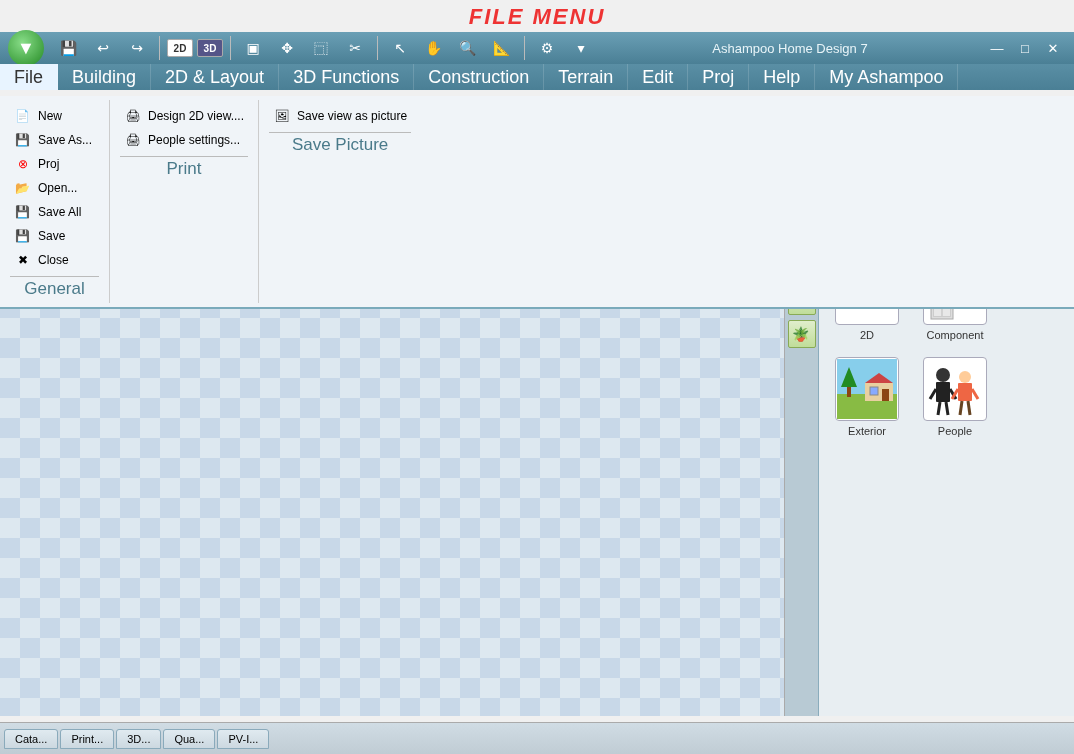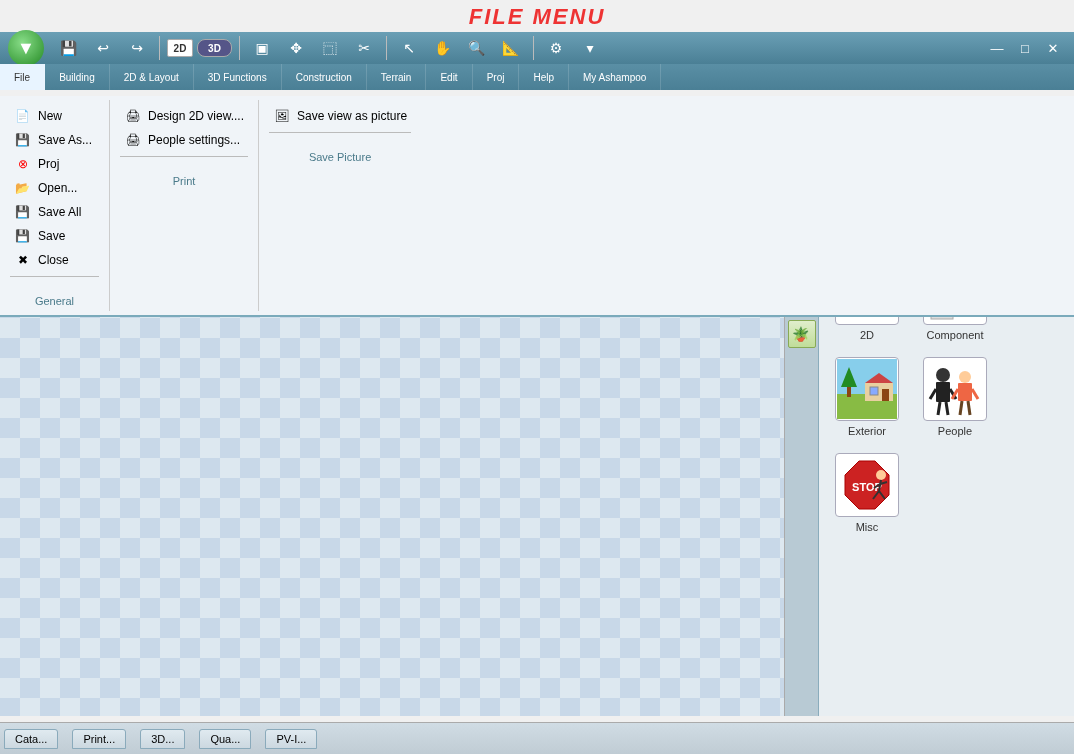--- a/index.html
+++ b/index.html
@@ -40,21 +40,21 @@
       height: 26px;
       display: flex;
       align-items: stretch;
     }
     .menu-item {
       padding: 0 14px;
       display: flex;
       align-items: center;
       color: white;
       cursor: pointer;
-      font-size: 10px;
+      font-size: 18px;
       border-right: 1px solid rgba(255,255,255,0.15);
     }
     .menu-item.active { background: #e8f4ff; color: #333; }
 
     
     .dropdown-overlay {
       position: absolute;
       top: 96px;
       left: 0;
       right: 0;
@@ -66,23 +66,23 @@
     }
     .dropdown-section {
       padding: 4px 10px 4px 10px;
       border-right: 1px solid #ccc;
       min-width: 110px;
     }
     .dropdown-section:last-child { border-right: none; }
     .dropdown-section-title {
       text-align: center;
       color: #4a7a8a;
-      font-size: 11px;
+      font-size: 17px;
       margin-top: 4px;
-      padding-top: 18px;
+      padding-top: 2px;
       border-top: 1px solid #bbb;
     }
     .dropdown-item {
       display: flex;
       align-items: center;
       gap: 6px;
       padding: 3px 4px;
       cursor: pointer;
       border-radius: 3px;
       white-space: nowrap;
@@ -168,21 +168,21 @@
     }
 
     
     .bottom-bar {
       height: 32px;
       background: linear-gradient(to bottom, #d0dce4, #c0ccd4);
       border-top: 1px solid #aaa;
       display: flex;
       align-items: center;
       padding: 13px 4px;
-      gap: 14px;
+      gap: 2px;
     }
     .bottom-tab {
       padding: 3px 10px;
       background: linear-gradient(to bottom, #e0eaf0, #ccd8e0);
       border: 1px solid #8aaabb;
       border-radius: 3px 3px 0 0;
       font-size: 11px;
       cursor: pointer;
       white-space: nowrap;
     }
@@ -236,35 +236,36 @@
 
 <div class="title-bar" style="margin-top: 32px;">
   <div class="title-bar-left">
     <div class="toolbar-green-circle">▼</div>
 
     <div class="toolbar-icon">💾</div>
     <div class="toolbar-icon">↩</div>
     <div class="toolbar-icon">↪</div>
     <div class="toolbar-sep"></div>
     <div class="toolbar-icon" style="font-size:10px; font-weight:bold; color:#333; background:#fff; border:1px solid #aaa; width:26px; height:18px; border-radius:2px;">2D</div>
-    <div class="toolbar-icon" style="font-size:10px; font-weight:bold; color:white; background:#558; border:1px solid #aaa; width:35px; height:18px; border-radius:8px;">3D</div>
+    <div class="toolbar-icon" style="font-size:10px; font-weight:bold; color:white; background:#558; border:1px solid #aaa; width:26px; height:18px; border-radius:2px;">3D</div>
     <div class="toolbar-sep"></div>
     <div class="toolbar-icon">▣</div>
     <div class="toolbar-icon">✥</div>
     <div class="toolbar-icon">⿹</div>
     <div class="toolbar-icon">✂</div>
     <div class="toolbar-sep"></div>
     <div class="toolbar-icon">↖</div>
     <div class="toolbar-icon">✋</div>
     <div class="toolbar-icon">🔍</div>
     <div class="toolbar-icon">📐</div>
     <div class="toolbar-sep"></div>
     <div class="toolbar-icon">⚙</div>
     <div class="toolbar-icon">▾</div>
   </div>
+  <div class="title-bar-center">Ashampoo Home Design 7</div>
   <div class="title-bar-right">
     <button class="title-btn">—</button>
     <button class="title-btn">□</button>
     <button class="title-btn close">✕</button>
   </div>
 </div>
 
 <div class="menu-bar">
   <div class="menu-item active">File</div>
   <div class="menu-item">Building</div>
@@ -445,38 +446,20 @@
               <rect x="33" y="24" width="14" height="18" fill="#ee6644" rx="1"></rect>
               <line x1="33" y1="30" x2="27" y2="40" stroke="#ee6644" stroke-width="3"></line>
               <line x1="47" y1="30" x2="53" y2="40" stroke="#ee6644" stroke-width="3"></line>
               <line x1="37" y1="42" x2="35" y2="56" stroke="#664422" stroke-width="3"></line>
               <line x1="43" y1="42" x2="45" y2="56" stroke="#664422" stroke-width="3"></line>
             </svg>
           </div>
           <span class="catalog-item-label">People</span>
         </div>
 
-        <div class="catalog-item">
-          <div class="catalog-item-icon">
-            <svg width="60" height="60" viewBox="0 0 60 60">
-              <rect width="60" height="60" fill="white"></rect>
-
-              <polygon points="22,6 38,6 52,20 52,40 38,54 22,54 8,40 8,20" fill="#cc2222" stroke="#aa0000" stroke-width="1"></polygon>
-              <text x="30" y="36" text-anchor="middle" fill="white" font-size="11" font-weight="bold">STOP</text>
-
-              <circle cx="44" cy="20" r="5" fill="#ffcc99"></circle>
-              <line x1="44" y1="25" x2="42" y2="36" stroke="#333" stroke-width="2"></line>
-              <line x1="42" y1="36" x2="36" y2="44" stroke="#333" stroke-width="2"></line>
-              <line x1="42" y1="36" x2="48" y2="44" stroke="#333" stroke-width="2"></line>
-              <line x1="43" y1="29" x2="37" y2="33" stroke="#333" stroke-width="2"></line>
-              <line x1="43" y1="29" x2="50" y2="27" stroke="#333" stroke-width="2"></line>
-            </svg>
-          </div>
-          <span class="catalog-item-label">Misc</span>
-        </div>
 
       </div>
     </div>
   </div>
 </div>
 
 <div class="bottom-bar" style="position:absolute; bottom:0; left:0; right:0;">
   <div class="bottom-tab">Cata...</div>
   <div class="bottom-tab">Print...</div>
   <div class="bottom-tab">3D...</div>

